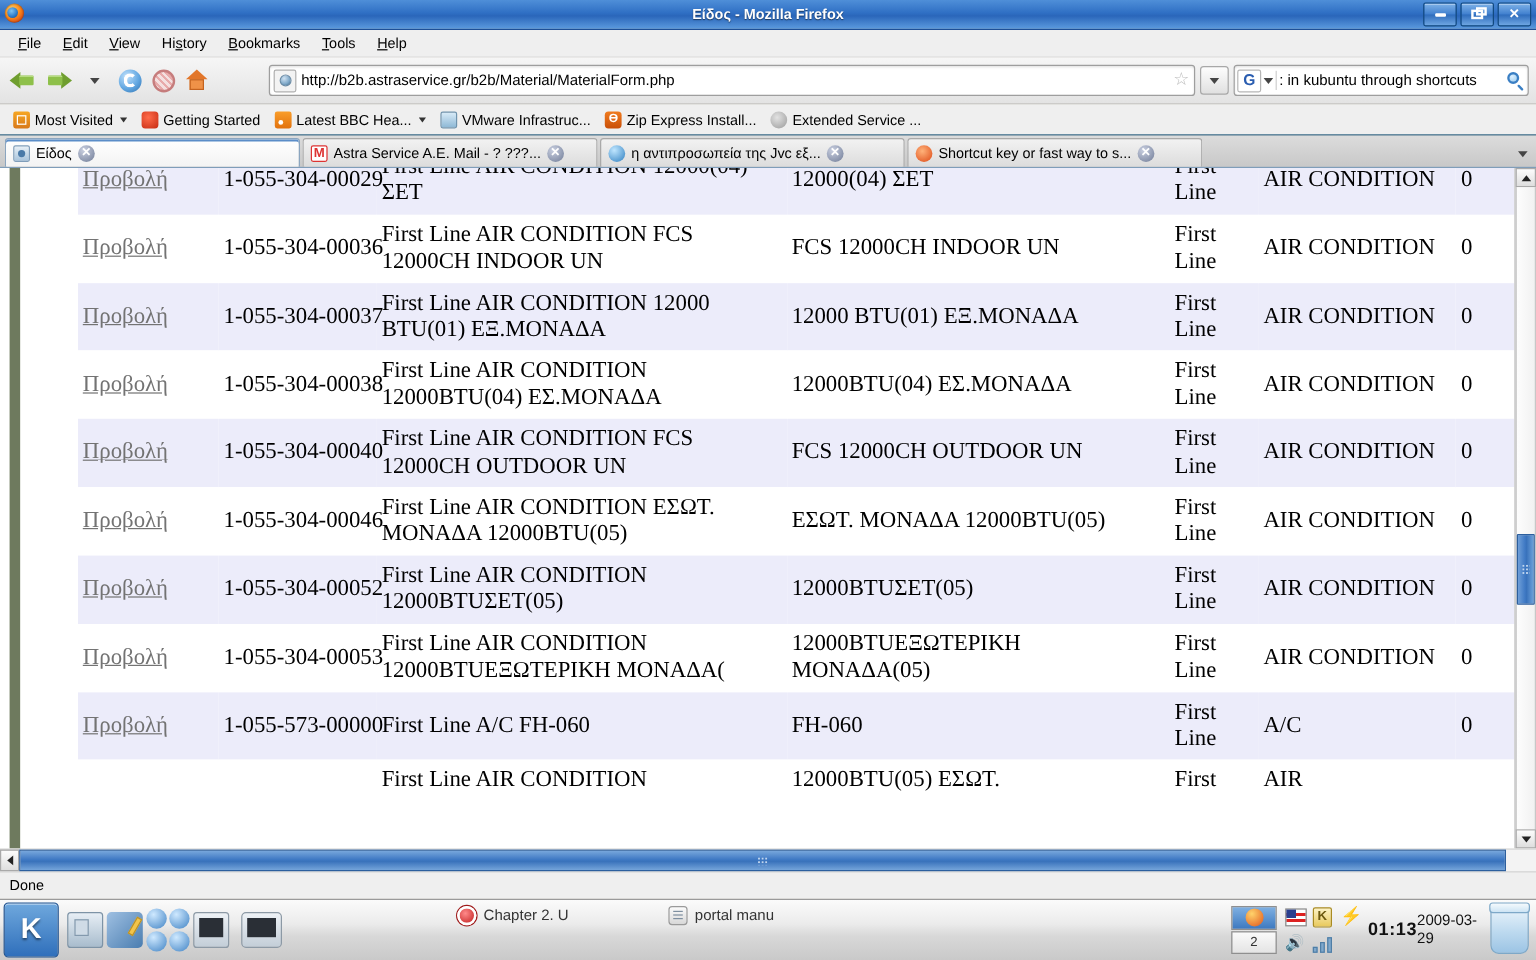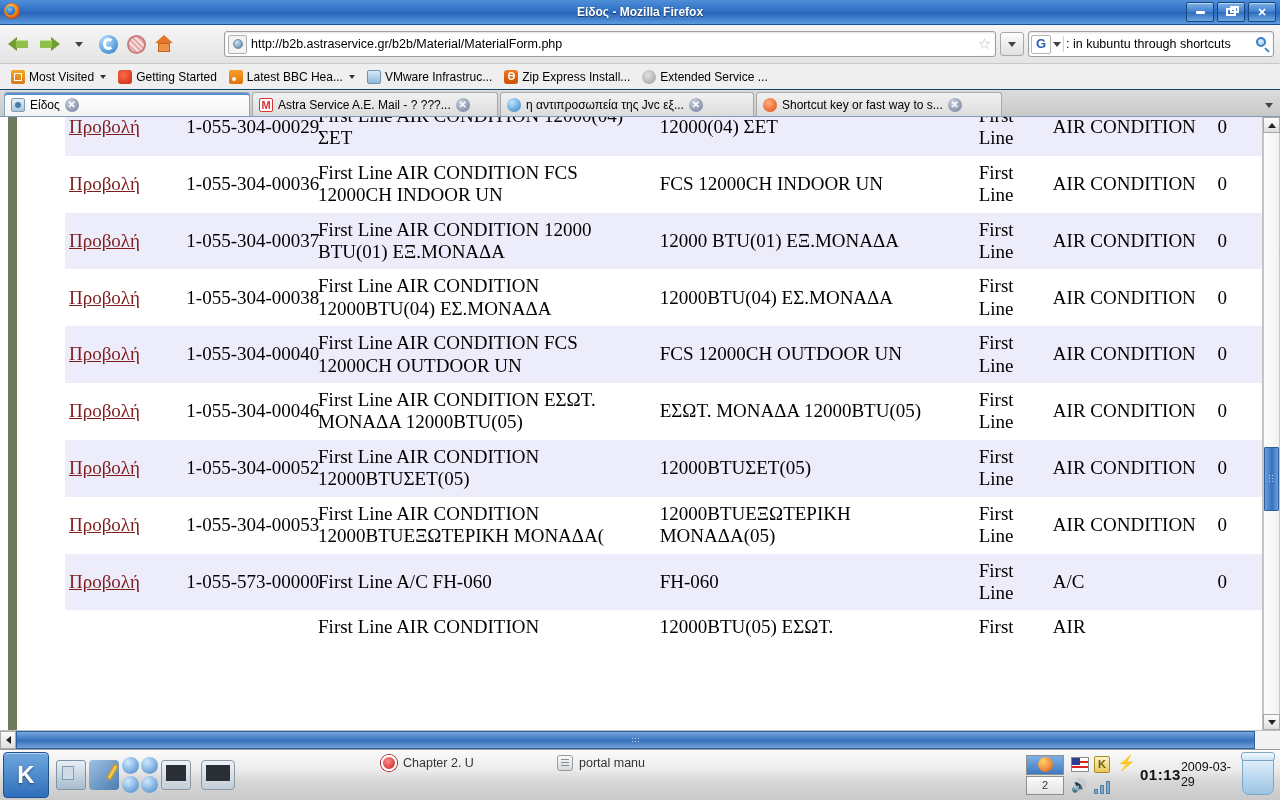--- a/index.html
+++ b/index.html
@@ -246,21 +246,21 @@
   }
   table.mat tr.alt td{background:#ececfa;}
   table.mat tr td{background:#ffffff;}
   .c-link{width:104px;}
   .c-code{width:118px;white-space:nowrap;}
   .c-desc{width:322px;}
   .c-desc2{width:300px;}
   .c-line{width:62px;}
   .c-cat{width:150px;}
   .c-num{width:40px;text-align:left;}
-  .viewlink{color:#7f1d1d;text-decoration:underline;cursor:pointer;}
+  .viewlink{color:#737373;text-decoration:underline;cursor:pointer;}
 
   
   .vscroll{
     width:17px;flex:0 0 17px;background:#f0f0f0;border-left:1px solid #c0c0c0;
     display:flex;flex-direction:column;position:relative;
   }
   .vs-btn{
     height:16px;flex:0 0 16px;background:linear-gradient(to bottom,#fcfcfc,#dedede);
     border:1px solid #a9a9a9;box-sizing:border-box;display:flex;align-items:center;justify-content:center;
   }
@@ -404,20 +404,29 @@
         </div>
       <div class="tb-btn">
           <span class="glyph-max"></span>
         </div>
       <div class="tb-btn">
           <span>✕</span>
         </div>
     </div>
   </div>
 
+  <div class="menubar">
+    <div class="menuitem"><u>F</u>ile</div>
+    <div class="menuitem"><u>E</u>dit</div>
+    <div class="menuitem"><u>V</u>iew</div>
+    <div class="menuitem">Hi<u>s</u>tory</div>
+    <div class="menuitem"><u>B</u>ookmarks</div>
+    <div class="menuitem"><u>T</u>ools</div>
+    <div class="menuitem"><u>H</u>elp</div>
+  </div>
 
   <div class="navbar">
     <div class="arrowbtn">
         <div class="arr-back"></div>
       </div>
     <div class="arrowbtn">
         <div class="arr-fwd"></div>
       </div>
     <div class="arrowbtn">
         <div class="dropcaret"></div>
@@ -628,20 +637,23 @@
     <div class="hs-btn">
         <div class="tri-left"></div>
       </div>
     <div class="hs-track">
       <div class="hs-thumb">
           <div class="grip"></div>
         </div>
     </div>
   </div>
 
+  <div class="statusbar">
+    <span>Done</span>
+  </div>
 
   <div class="taskbar">
     <div class="kmenu">
         <span class="k">K</span>
       </div>
 
     <div class="launchers">
       <div class="lic pc"></div>
       <div class="lic edit"></div>
       <div class="launch-grid">

